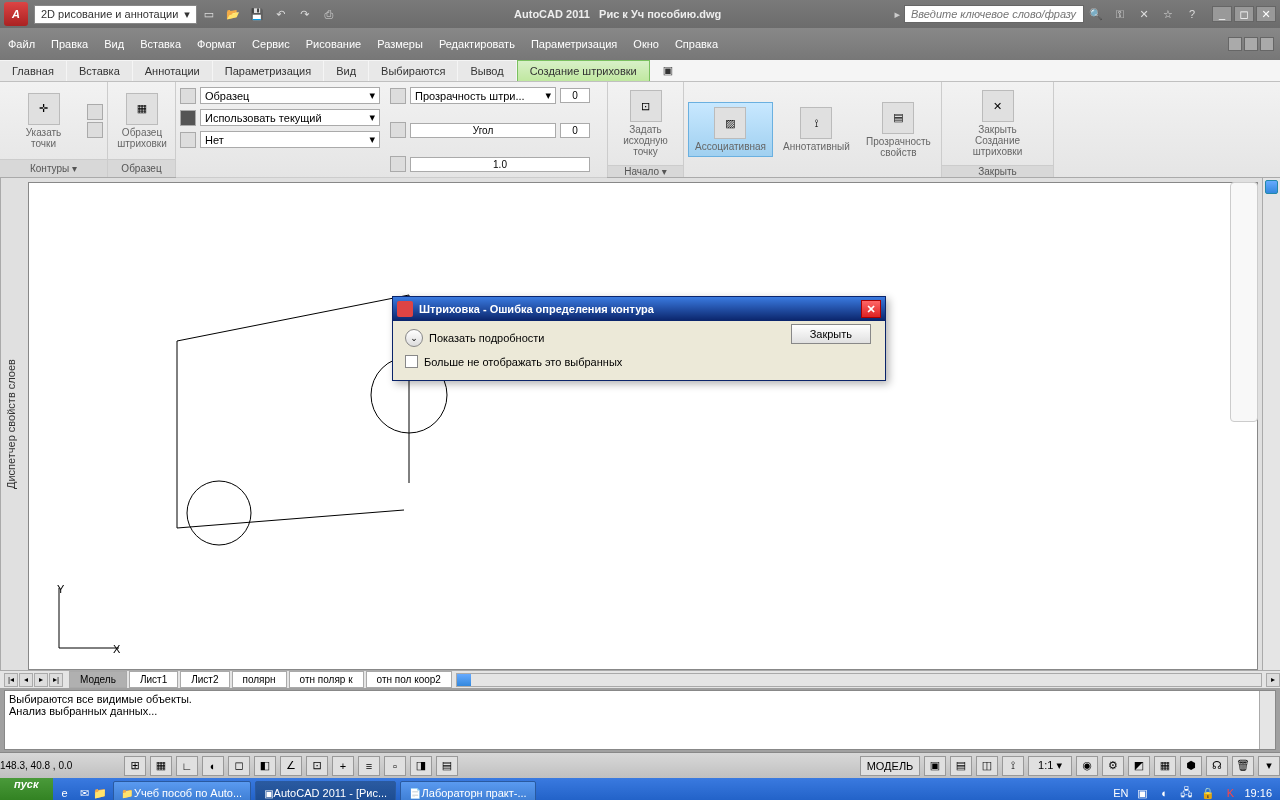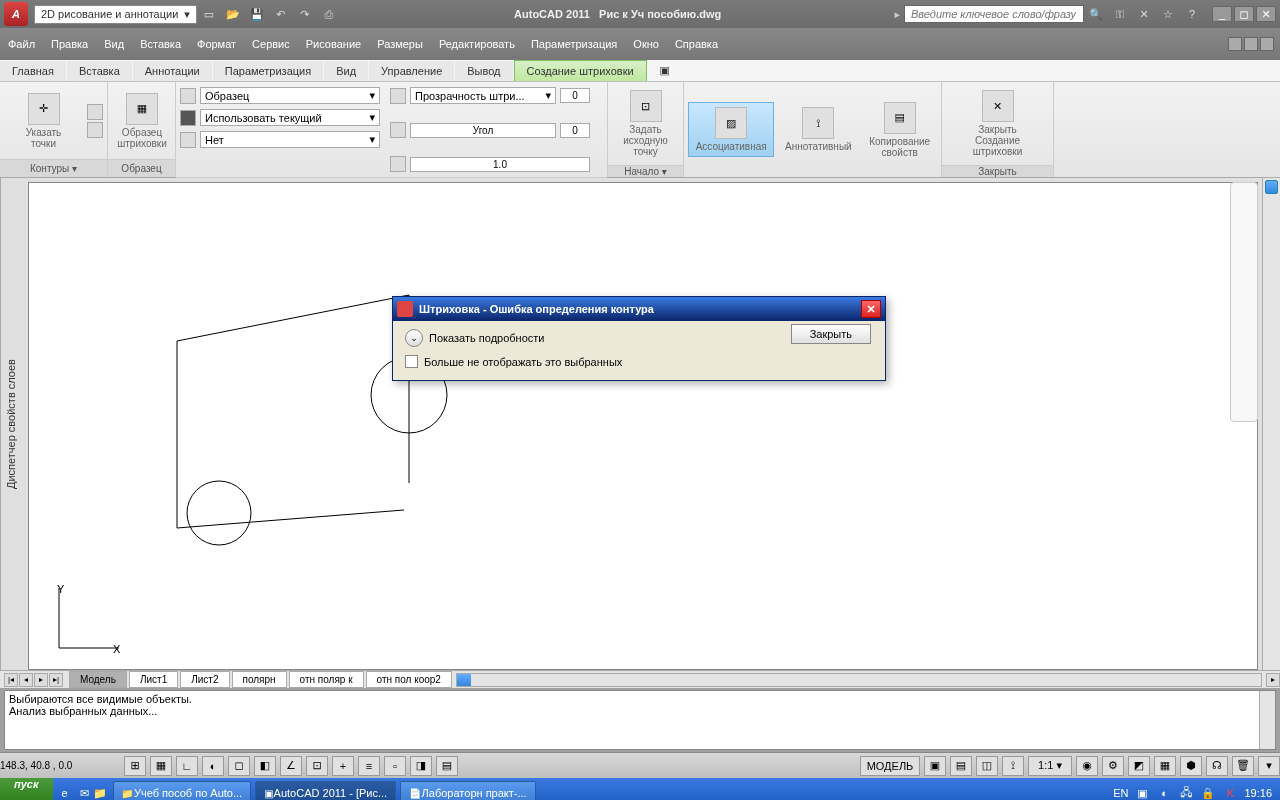--- a/index.html
+++ b/index.html
@@ -132,21 +132,21 @@
     <div class="doc-btn"></div>
   </div>
 </div>
 
 <div class="ribbon-tabs">
   <div class="rtab">Главная</div>
   <div class="rtab">Вставка</div>
   <div class="rtab">Аннотации</div>
   <div class="rtab">Параметризация</div>
   <div class="rtab">Вид</div>
-  <div class="rtab">Управление</div>
+  <div class="rtab">Выбираются</div>
   <div class="rtab">Вывод</div>
   <div class="rtab active">Создание штриховки</div>
   <div class="rtab" style="background:transparent;width:16px;text-align:center">▣</div>
 </div>
 
 <div class="ribbon">
   <div class="ribbon-panel" style="width:108px">
     <div class="panel-content">
       <div class="big-btn">
         <div class="big-icon">✛</div>
@@ -235,21 +235,21 @@
       <div class="big-btn active">
         <div class="big-icon">▨</div>
         <div class="big-btn-label">Ассоциативная</div>
       </div>
       <div class="big-btn">
         <div class="big-icon">⟟</div>
         <div class="big-btn-label">Аннотативный</div>
       </div>
       <div class="big-btn">
         <div class="big-icon">▤</div>
-        <div class="big-btn-label" style="white-space:pre-line">Копирование
+        <div class="big-btn-label" style="white-space:pre-line">Прозрачность
 свойств</div>
       </div>
     </div>
   </div>
 
   <div class="ribbon-panel" style="width:112px">
     <div class="panel-content">
       <div class="big-btn">
         <div class="big-icon">✕</div>
         <div class="big-btn-label" style="white-space:pre-line">Закрыть

